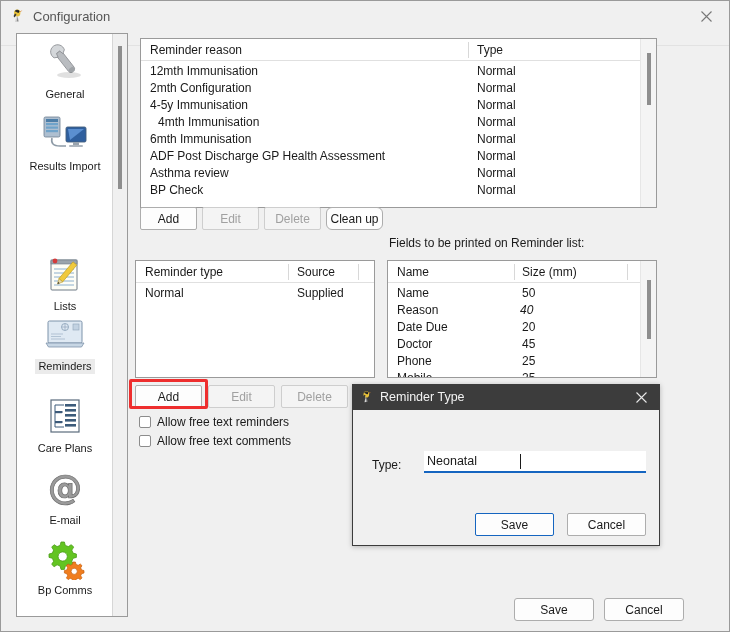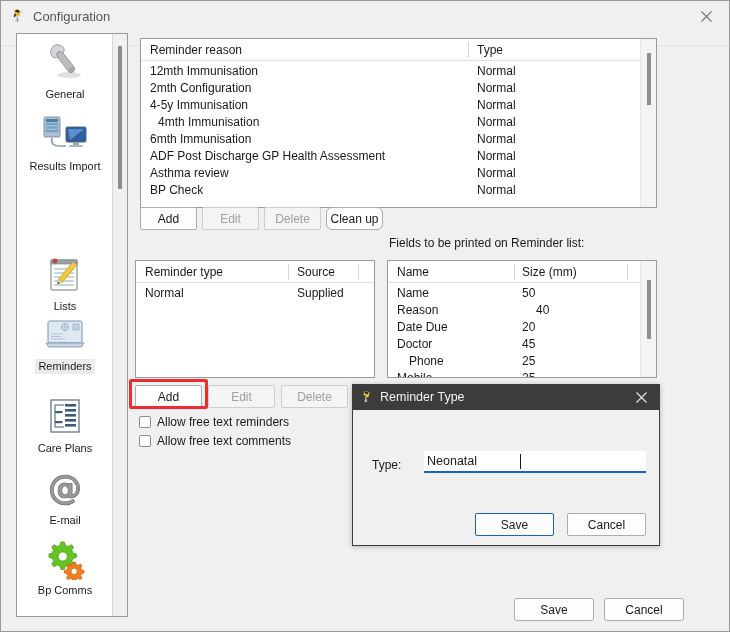--- a/index.html
+++ b/index.html
@@ -541,32 +541,32 @@
       <span class="hsep" style="left:126px;"></span>
       <span class="hcell" style="left:134px;">Size (mm)</span>
       <span class="hsep" style="left:239px;"></span>
     </div>
     <div class="lv-row" style="margin-top:2px;">
       <span class="cell" style="left:9px;">Name</span>
       <span class="cell" style="left:134px;">50</span>
     </div>
     <div class="lv-row">
       <span class="cell" style="left:9px;">Reason</span>
-      <span class="cell" style="left:148px;">40</span>
+      <span class="cell" style="left:132px;font-style:italic;">40</span>
     </div>
     <div class="lv-row">
       <span class="cell" style="left:9px;">Date Due</span>
       <span class="cell" style="left:134px;">20</span>
     </div>
     <div class="lv-row">
       <span class="cell" style="left:9px;">Doctor</span>
       <span class="cell" style="left:134px;">45</span>
     </div>
     <div class="lv-row">
-      <span class="cell" style="left:9px;margin-left:12px;">Phone</span>
+      <span class="cell" style="left:9px;">Phone</span>
       <span class="cell" style="left:134px;">25</span>
     </div>
     <div class="lv-row">
       <span class="cell" style="left:9px;">Mobile</span>
       <span class="cell" style="left:134px;">25</span>
     </div>
 
     <div class="list-scroll">
       <div class="list-thumb" style="top:19px; height:59px;"></div>
     </div>

